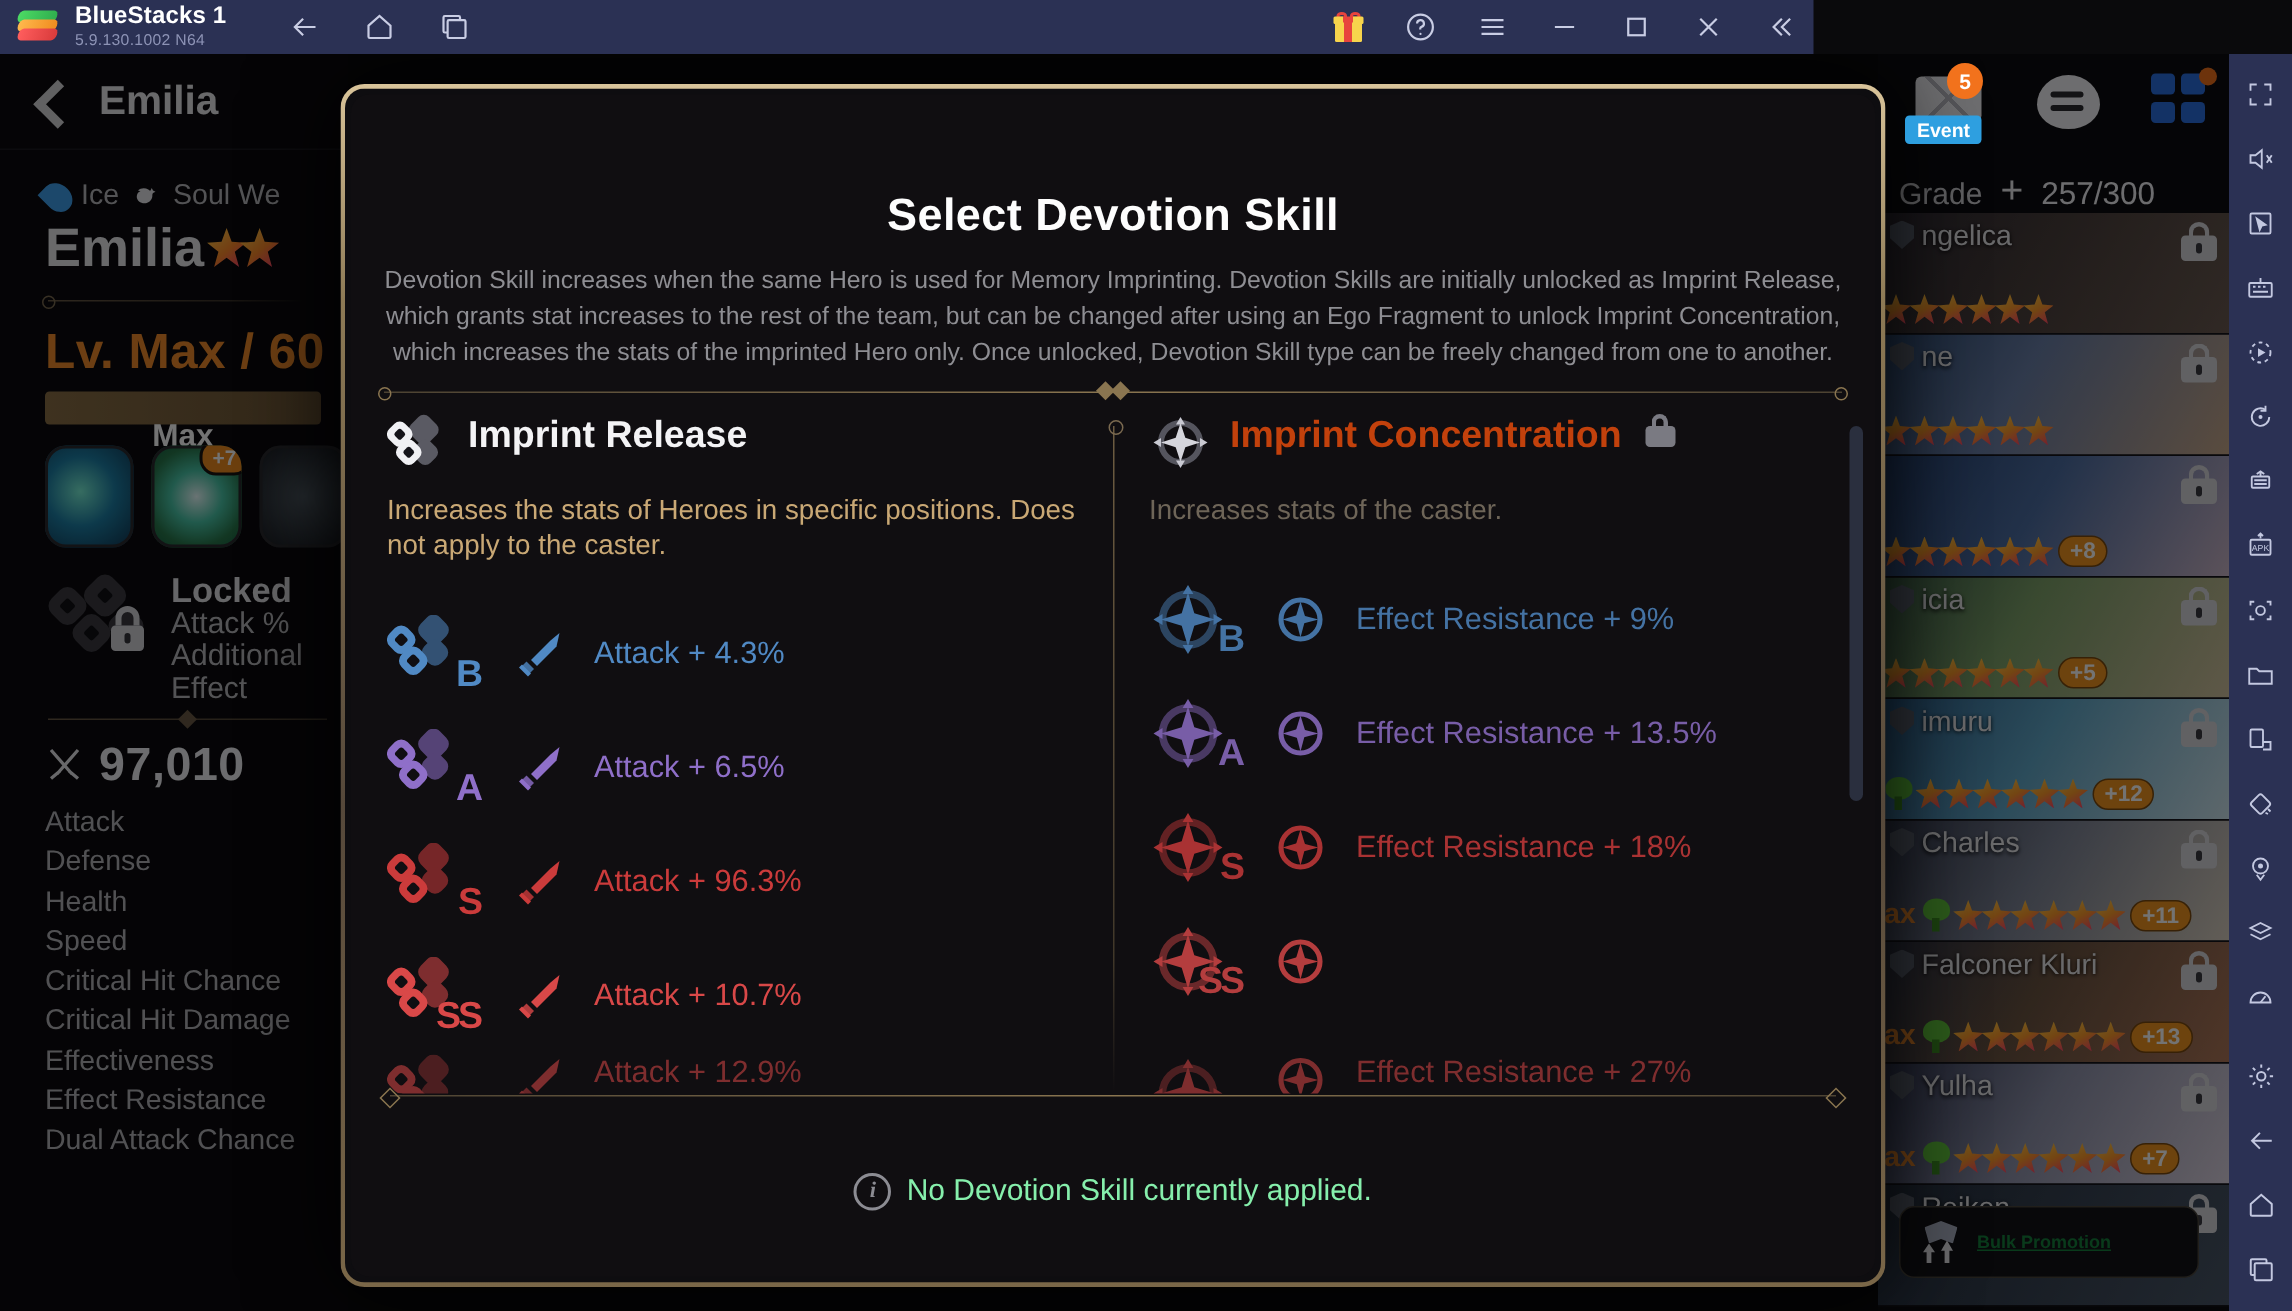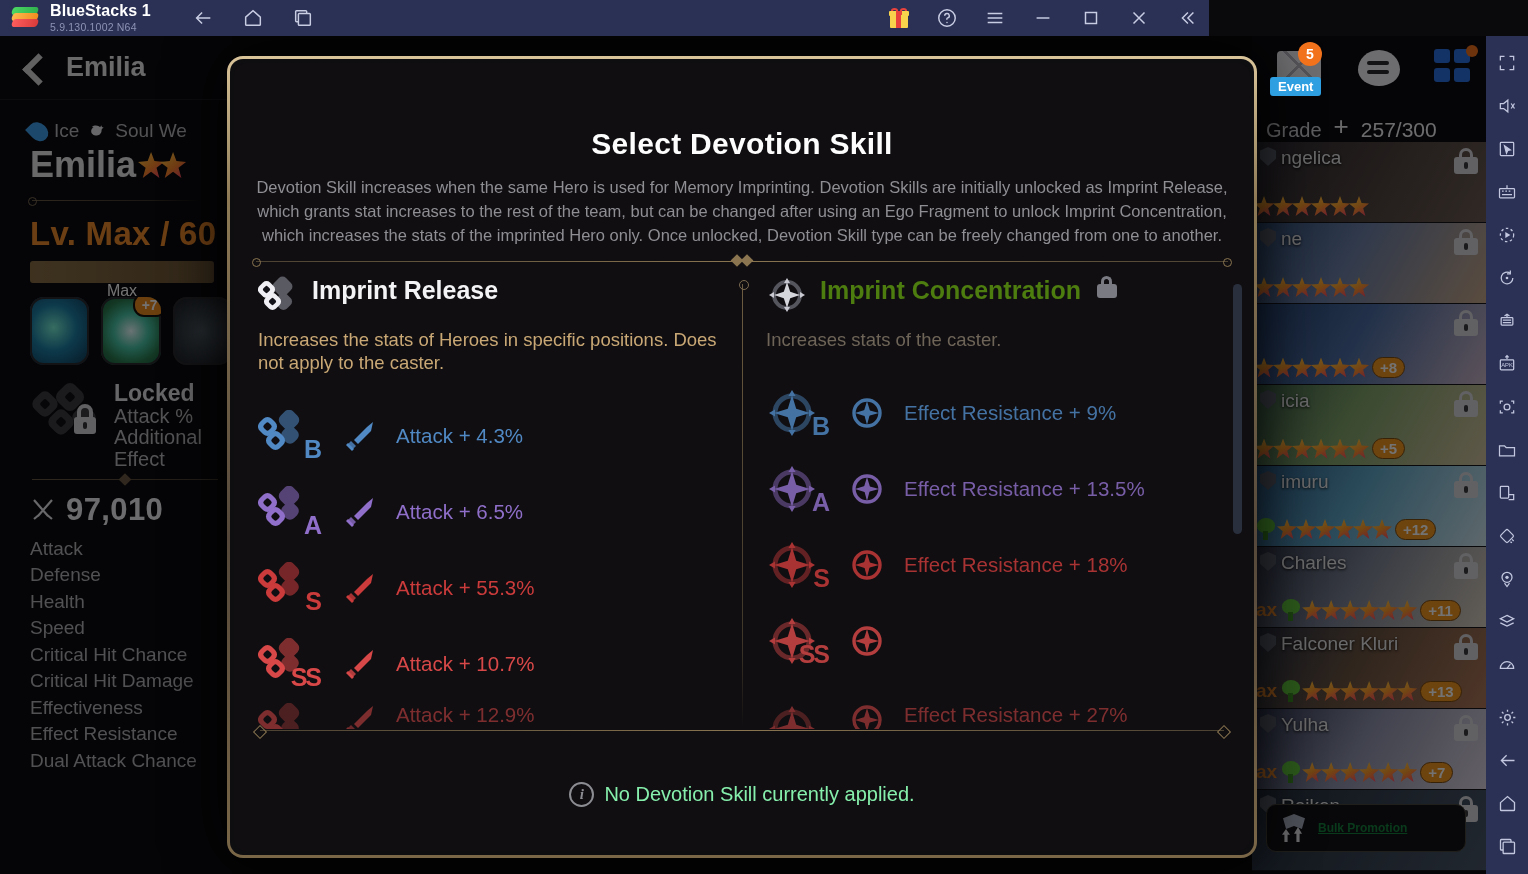--- a/index.html
+++ b/index.html
@@ -63,21 +63,21 @@
   .stars-inline { display: flex; }
   .stars-inline .st { width: 26px; height: 26px; margin-left: -4px;
       background: linear-gradient(140deg,#ffd24a,#ff8a2a 55%,#ff3b74);
       clip-path: polygon(50% 0%,63% 35%,100% 38%,71% 61%,82% 100%,50% 76%,18% 100%,29% 61%,0 38%,37% 35%); }
   .lp-div { height: 1px; background: linear-gradient(90deg,#6a5a45,#3c3329 70%, transparent);
       margin: 14px 30px 0 2px; position: relative; }
   .lp-div::before{content:"";position:absolute;left:-4px;top:-3px;width:7px;height:7px;border:1.5px solid #7b6a50;border-radius:50%;}
   .lp-lv { color: #ef8b2a; font-size: 33px; font-weight: bold; margin-top: 14px; letter-spacing:.3px;}
   .lp-bar { margin-top: 8px; margin-right: 18px; height: 22px; border-radius: 3px;
       background: linear-gradient(90deg,#8a6f46,#6d5636); display: flex; align-items: center; justify-content: center; }
-  .lp-bar span { color: #fff; font-size: 16px; font-weight: normal; margin-top: 37px; }
+  .lp-bar span { color: #fff; font-size: 21px; font-weight: bold; margin-top: 37px; }
   .lp-skills { display: flex; gap: 12px; margin-top: 14px; }
   .sk { width: 70px; height: 68px; border-radius: 14px; position: relative; overflow: hidden; box-shadow: inset 0 0 0 2px #2b2a2f; }
   .sk1 { background: radial-gradient(circle at 40% 45%, #79f0d6 0%, #1d7fa6 45%, #10344f 100%); }
   .sk2 { background: radial-gradient(circle at 50% 50%, #eaffff 0%, #49c6a8 38%, #2a7a4e 72%, #145f41 100%); }
   .sk3 { background: radial-gradient(circle at 50% 50%, #4f5a63, #181b21); }
   .sk .plus { position: absolute; top: -4px; right: -6px; background: #f08c1f; color: #fff;
       font-size: 14px; font-weight: bold; padding: 2px 7px; border-radius: 11px; border: 2px solid #1a1512; }
   .lock-block { display: flex; gap: 10px; margin-top: 16px; align-items: flex-start; }
   .lock-ic { width: 74px; height: 62px; position: relative; flex: 0 0 auto; }
   .lock-txt { line-height: 1.08; }
@@ -167,21 +167,21 @@
 
   .cols { display: flex; margin-top: 14px; height: 452px; position: relative; }
   .col { width: 50%; padding: 0 20px 0 24px; position: relative; }
   .vdiv { position: absolute; left: 50%; top: 8px; bottom: 0; width: 1px;
       background: linear-gradient(180deg,#6d5c41,#403729 80%, transparent); }
   .vdiv::before{content:"";position:absolute;left:-3.5px;top:-4px;width:8px;height:8px;border:1.5px solid #7b6a50;border-radius:50%;}
   .col-head { display: flex; align-items: flex-start; gap: 12px; }
   .col-head .hdr-ic { width: 42px; height: 38px; flex: 0 0 auto; }
   .col-head .hdr-lbl { font-size: 25px; font-weight: bold; }
   .col.active .hdr-lbl { color: #f3f3f5; }
-  .col.locked .hdr-lbl { color: #4d7c0f; }
+  .col.locked .hdr-lbl { color: #c2410c; }
   .hdr-lock { width: 20px; height: 22px; position: relative; margin-left: 4px; display:inline-block; vertical-align: -3px; }
   .hdr-lock .body { position: absolute; bottom: 0; width: 20px; height: 14px; background: #7a7a82; border-radius: 3px; }
   .hdr-lock .sh { position: absolute; top: 0; left: 4px; width: 11px; height: 10px; border: 3px solid #7a7a82; border-bottom: none; border-radius: 6px 6px 0 0; }
   .col-sub { font-size: 18.5px; line-height: 23px; margin-top: 14px; }
   .col.active .col-sub { color: #c9a875; }
   .col.locked .col-sub { color: #6e6558; }
 
   .rows { margin-top: 24px; position: relative; }
   .srow { display: flex; align-items: center; height: 76px; gap: 18px; }
   .grade-ic { width: 64px; height: 52px; flex: 0 0 auto; position: relative; }
@@ -697,21 +697,21 @@
                       <g fill="#100e12">
                         <rect x="6" y="13" width="7" height="7" rx="2" transform="rotate(45 9.5 16.5)"></rect>
                         <rect x="14" y="27" width="7" height="7" rx="2" transform="rotate(45 17.5 30.5)"></rect>
                       </g>
                     </svg><span class="grade-letter">S</span></span>
                   <span class="stat-ic"><svg viewBox="0 0 38 34" width="38" height="34">
                       <path d="M33 3l-2 9-13 13-4-4L27 8z" fill="#cb3b3b"></path>
                       <path d="M11 22l5 5-4 4-5-5z" fill="#cb3b3b" opacity=".8"></path>
                       <path d="M6 26l2-2 6 6-2 2z" fill="#cb3b3b"></path>
                     </svg></span>
-                  <span class="txt">Attack + 55.3%</span>
+                  <span class="txt">Attack + 96.3%</span>
                 </div>
                 <div class="srow g-SS">
                   <span class="grade-ic"><svg viewBox="0 0 64 52" width="64" height="52">
                       <g fill="#d94848" opacity=".55">
                         <rect x="22" y="1" width="18" height="18" rx="6" transform="rotate(45 31 10)"></rect>
                         <rect x="24" y="17" width="16" height="16" rx="6" transform="rotate(45 32 25)"></rect>
                       </g>
                       <g fill="#d94848">
                         <rect x="1" y="8" width="17" height="17" rx="6" transform="rotate(45 9.5 16.5)"></rect>
                         <rect x="9" y="22" width="17" height="17" rx="6" transform="rotate(45 17.5 30.5)"></rect>

